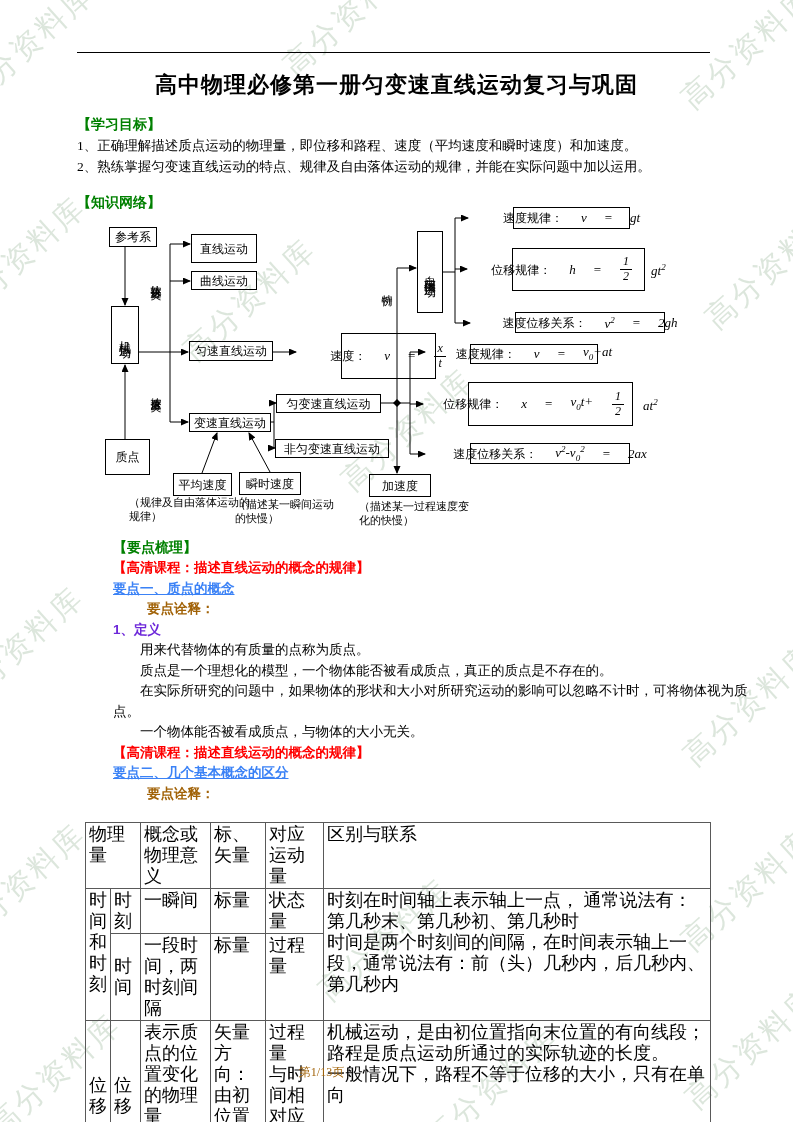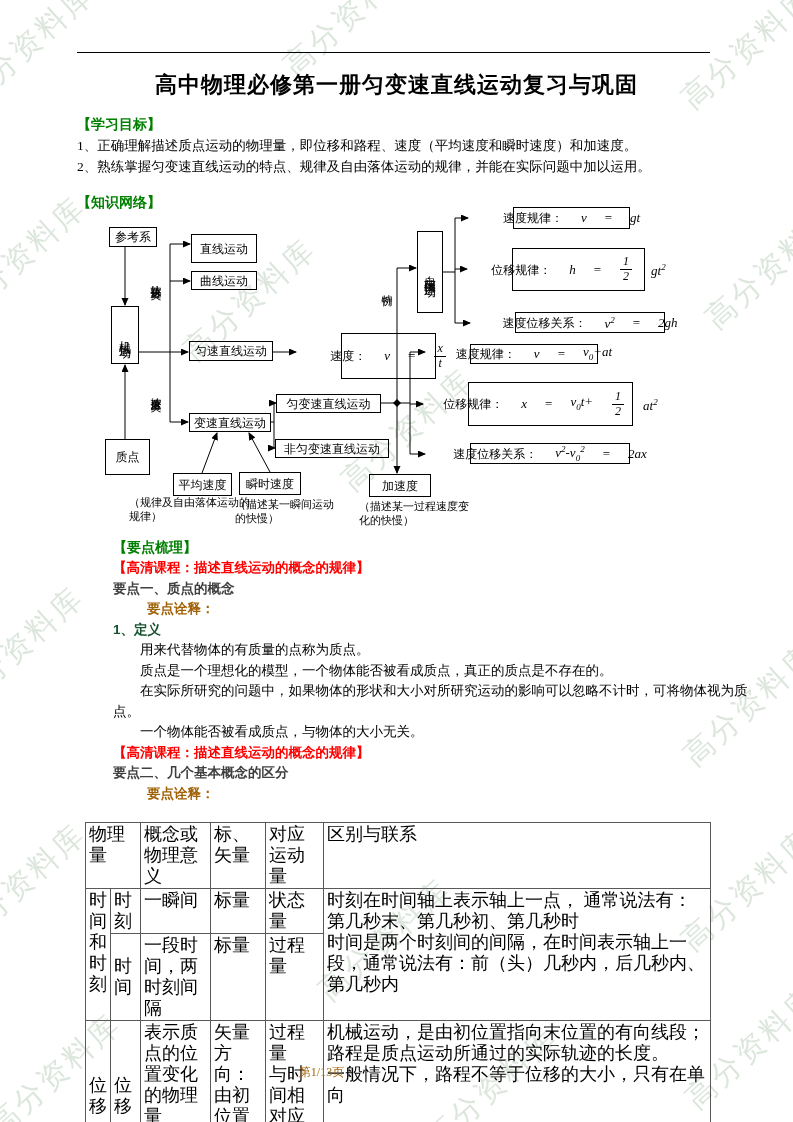--- a/index.html
+++ b/index.html
@@ -42,23 +42,23 @@
   .math sub,.math sup{font-size:9px;font-style:italic;}
   .frac{display:inline-block;vertical-align:middle;text-align:center;
         font-family:"Liberation Serif","DejaVu Serif",serif;font-style:italic;
         font-size:12px;line-height:1.15;margin:0 1px;}
   .frac .top{display:block;padding:0 3px;border-bottom:1px solid #000;}
   .frac .bot{display:block;padding:0 3px;}
   
   .keypoints{position:absolute;left:77px;top:536px;width:648px;font-size:13.5px;line-height:20.5px;margin-left:36px;}
   .kp-sans{font-family:"Liberation Sans","DejaVu Sans",sans-serif;font-weight:bold;}
   .c-red{color:#ff0000;}
-  .c-orange{color:#404040;}
+  .c-orange{color:#3b82f6;text-decoration:underline;}
   .c-magenta{color:#a16207;}
-  .c-blue{color:#14532d;}
+  .c-blue{color:#6d28d9;}
   .indent{text-indent:2em;}
   .ann{margin-left:34px;}
   
   .cmp-table{position:absolute;left:85px;top:822px;border-collapse:collapse;
              table-layout:fixed;width:625px;font-size:18px;line-height:21px;}
   .cmp-table td{border:1px solid #595959;padding:1px 3px;vertical-align:top;
                 word-break:break-all;overflow:hidden;}
   .vmid{vertical-align:middle !important;}
   .footer{position:absolute;left:0;top:1064px;width:643px;text-align:center;
           font-size:12px;color:#a16207;}

